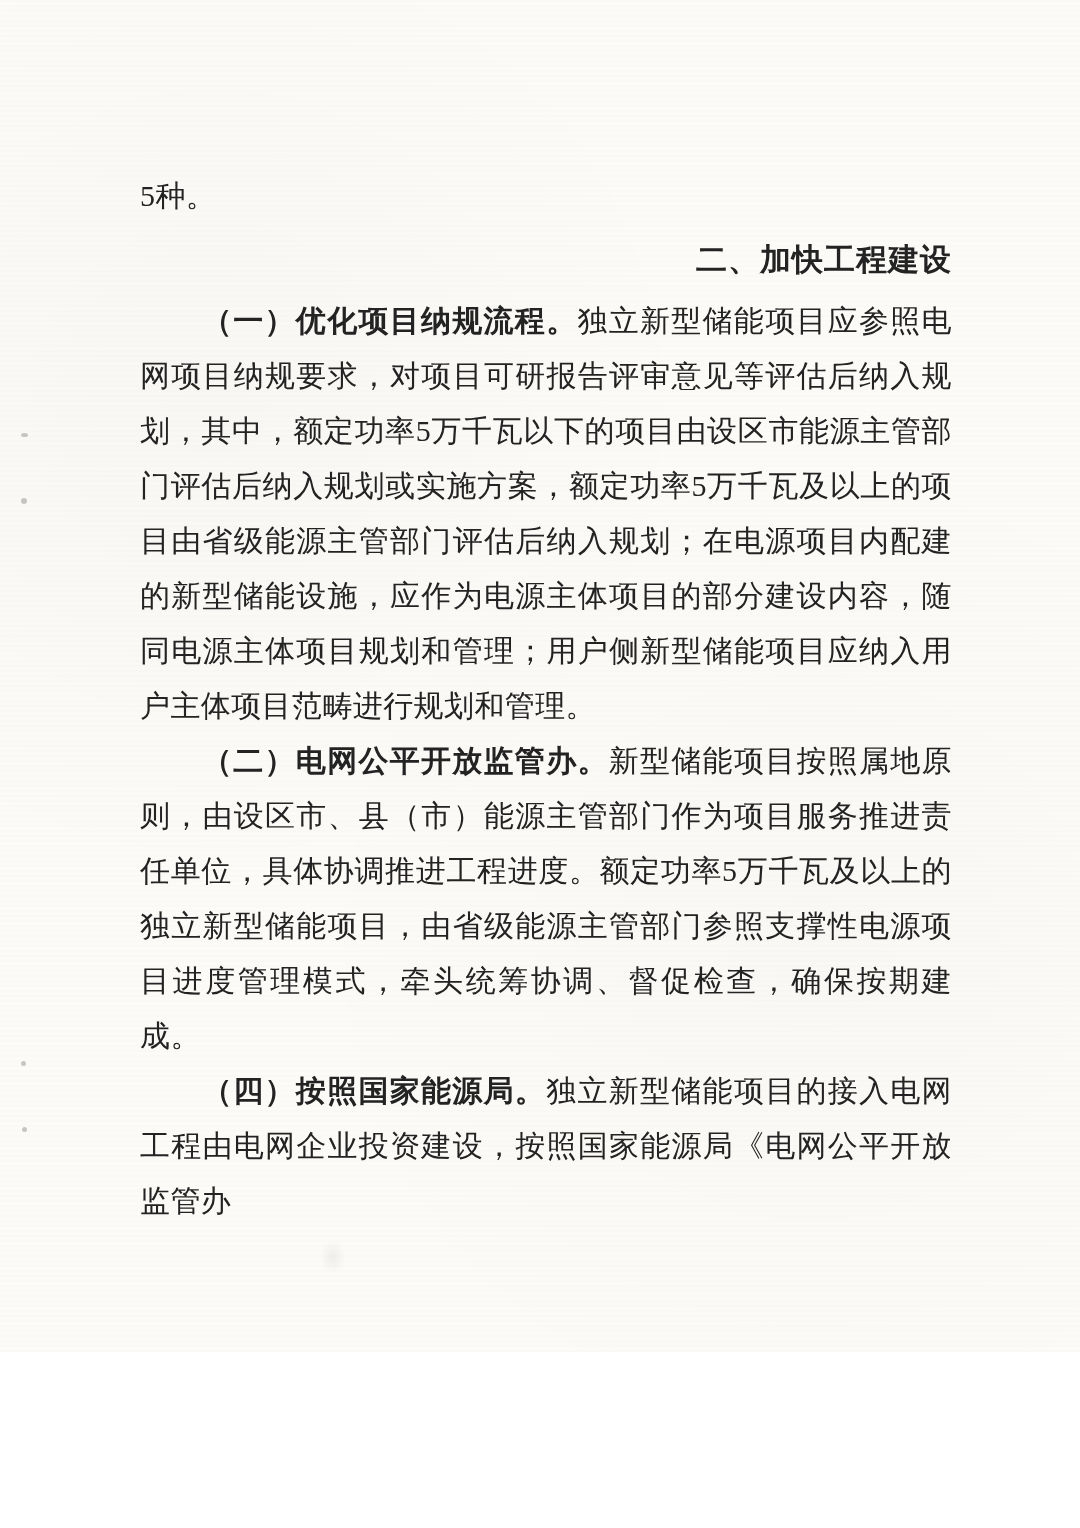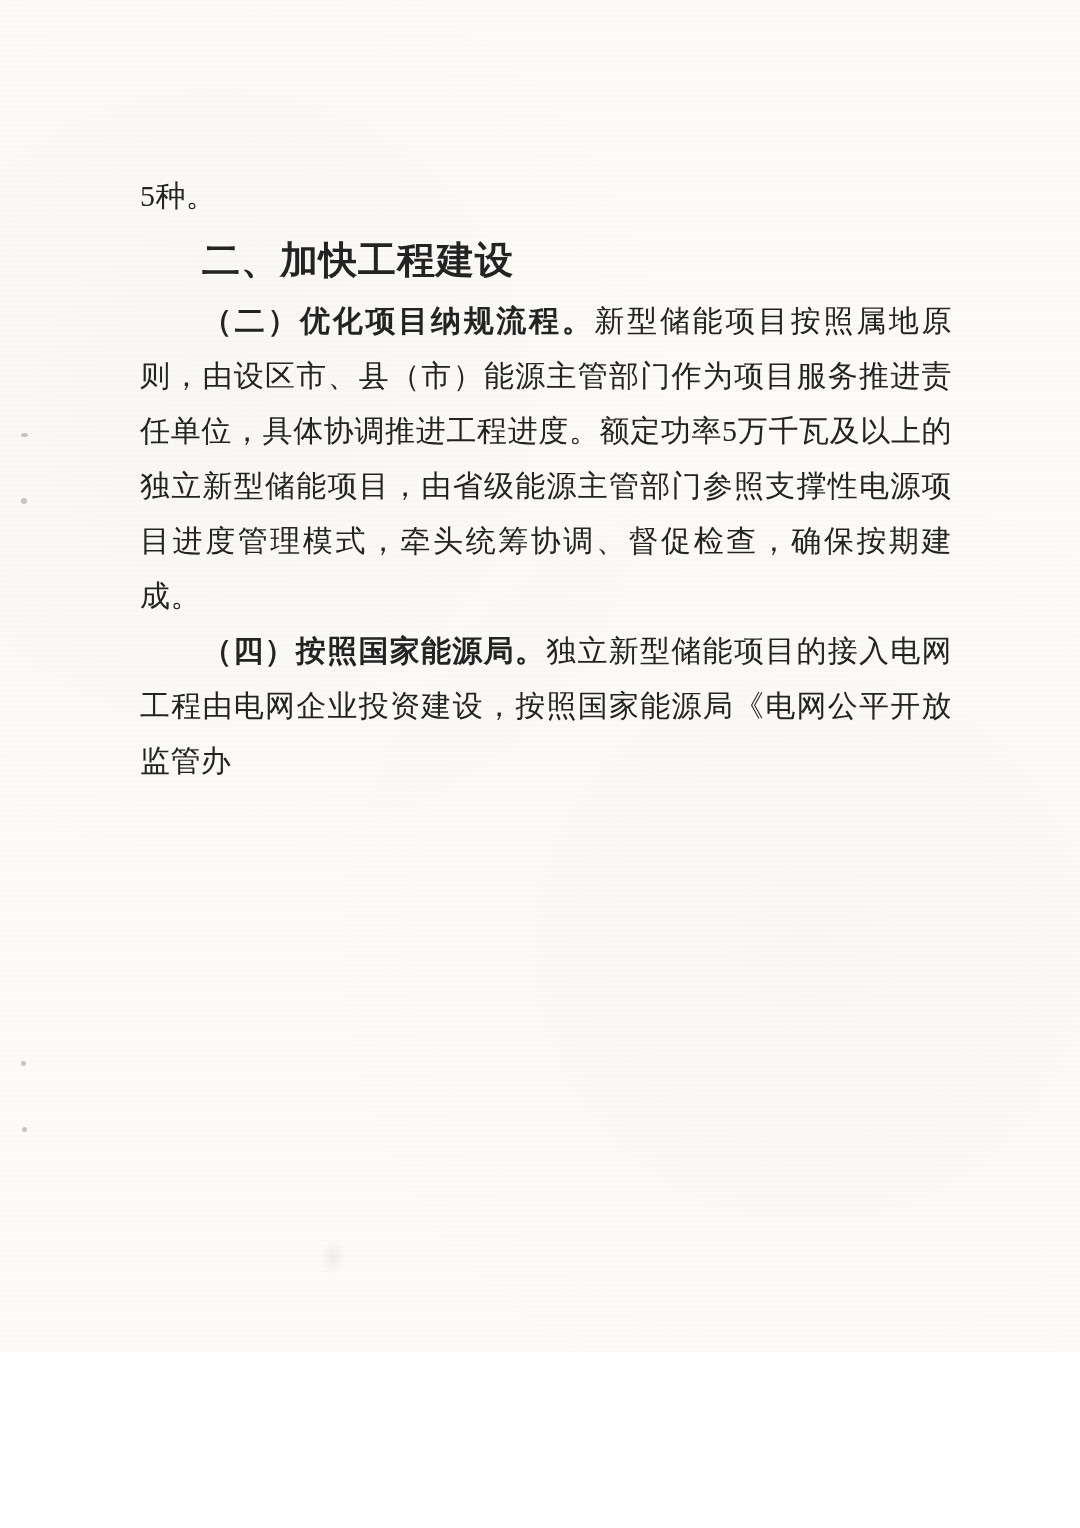--- a/index.html
+++ b/index.html
@@ -28,26 +28,27 @@
   }
   .cont-line, .para {
     margin: 0;
     font-size: 30px;
     line-height: 55px;
     text-align: justify;
     letter-spacing: 0.4px;
   }
   .section-heading {
     margin: 8px 0 4px 0;
-    font-size: 38px;
+    font-size: 31px;
     line-height: 58px;
     font-weight: 700;
     font-family: "Liberation Sans", "DejaVu Sans", sans-serif;
     text-indent: 62px;
     letter-spacing: 1px;
+    text-align: right;
   }
   .para {
     text-indent: 62px;
   }
   .para .lead {
     font-weight: 700;
   }
   .page-number {
     position: absolute;
     left: 828px;
@@ -85,21 +86,22 @@
   <span class="artifact-dot dot-2"></span>
   <span class="artifact-dot dot-3"></span>
   <span class="artifact-dot dot-4"></span>
   <span class="smudge"></span>
 
   <div class="content">
     <p class="cont-line">5种。</p>
 
     <h2 class="section-heading">二、加快工程建设</h2>
 
+    <p class="para"><span class="lead">（一）优化项目纳规流程。</span><span>独立新型储能项目应参照电网项目纳规要求，对项目可研报告评审意见等评估后纳入规划，其中，额定功率5万千瓦以下的项目由设区市能源主管部门评估后纳入规划或实施方案，额定功率5万千瓦及以上的项目由省级能源主管部门评估后纳入规划；在电源项目内配建的新型储能设施，应作为电源主体项目的部分建设内容，随同电源主体项目规划和管理；用户侧新型储能项目应纳入用户主体项目范畴进行规划和管理。</span></p>
 
-    <p class="para"><span class="lead">（二）优化项目纳规流程。</span><span>新型储能项目按照属地原则，由设区市、县（市）能源主管部门作为项目服务推进责任单位，具体协调推进工程进度。额定功率5万千瓦及以上的独立新型储能项目，由省级能源主管部门参照支撑性电源项目进度管理模式，牵头统筹协调、督促检查，确保按期建成。</span></p>
+    <p class="para"><span class="lead">（二）电网公平开放监管办。</span><span>新型储能项目按照属地原则，由设区市、县（市）能源主管部门作为项目服务推进责任单位，具体协调推进工程进度。额定功率5万千瓦及以上的独立新型储能项目，由省级能源主管部门参照支撑性电源项目进度管理模式，牵头统筹协调、督促检查，确保按期建成。</span></p>
 
 
     <p class="para"><span class="lead">（四）按照国家能源局。</span><span>独立新型储能项目的接入电网工程由电网企业投资建设，按照国家能源局《电网公平开放监管办</span></p>
   </div>
 
   <div class="page-number">— 5 —</div>
 </div>
 
 </body></html>

